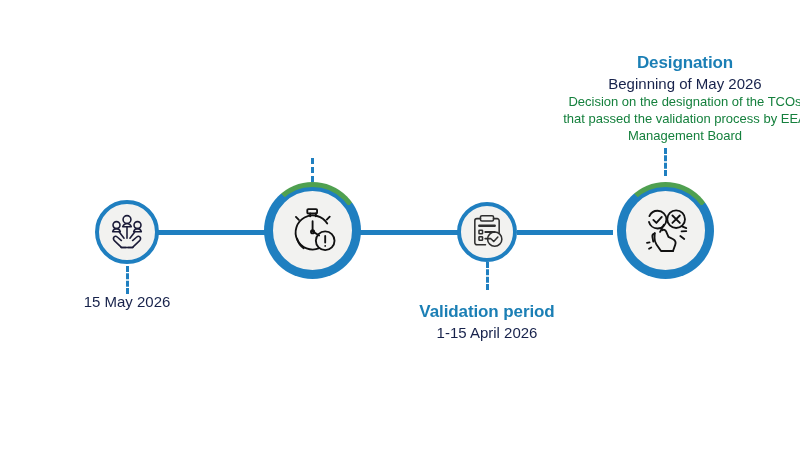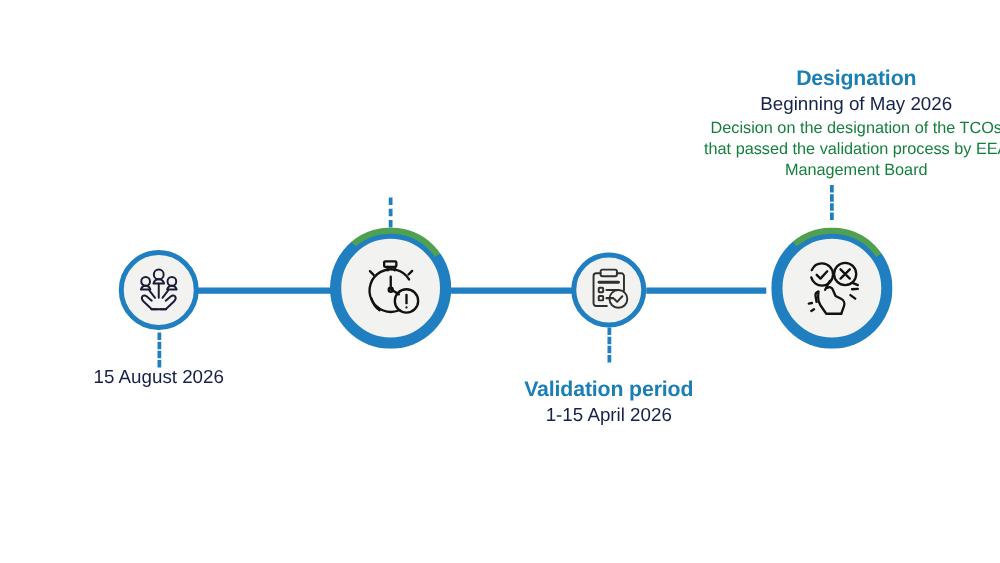--- a/index.html
+++ b/index.html
@@ -169,21 +169,21 @@
       <path d="M29.5 24.5l-4.5 8.5"></path>
       <path d="M27.5 31c1.7-1 3.8-.3 4.6 1.5l2.8 6.4 5.2 2.6c2.6 1.3 3.8 4.3 2.8 7l-2.6 7.2"></path>
       <path d="M40.3 55.7H26.1l-5.4-7.8c-1.6-2.3-2.4-5-2.3-7.8l.2-5.4"></path>
       <path d="M18.6 34.7c-1.9.5-3 2.3-2.7 4.2l1 5.6"></path>
       <path d="M51 26.5l5 2M50.5 32.5l5.5-.4M49 38l4.6 3.4"></path>
       <path d="M14.5 51.5l-2.6 1.6M12.5 45.5l-3 .6"></path>
     </svg>
   </div>
 
   <div class="block" style="left:20px; top:293px; width:214px;">
-    <div class="date">15 August 2026</div>
+    <div class="date">15 May 2026</div>
   </div>
 
 
   <div class="block" style="left:371px; top:302px; width:232px;">
     <div class="heading">Validation period</div>
     <div class="date">1-15 April 2026</div>
   </div>
 
   <div class="block" style="left:560px; top:53px; width:250px;">
     <div class="heading">Designation</div>

